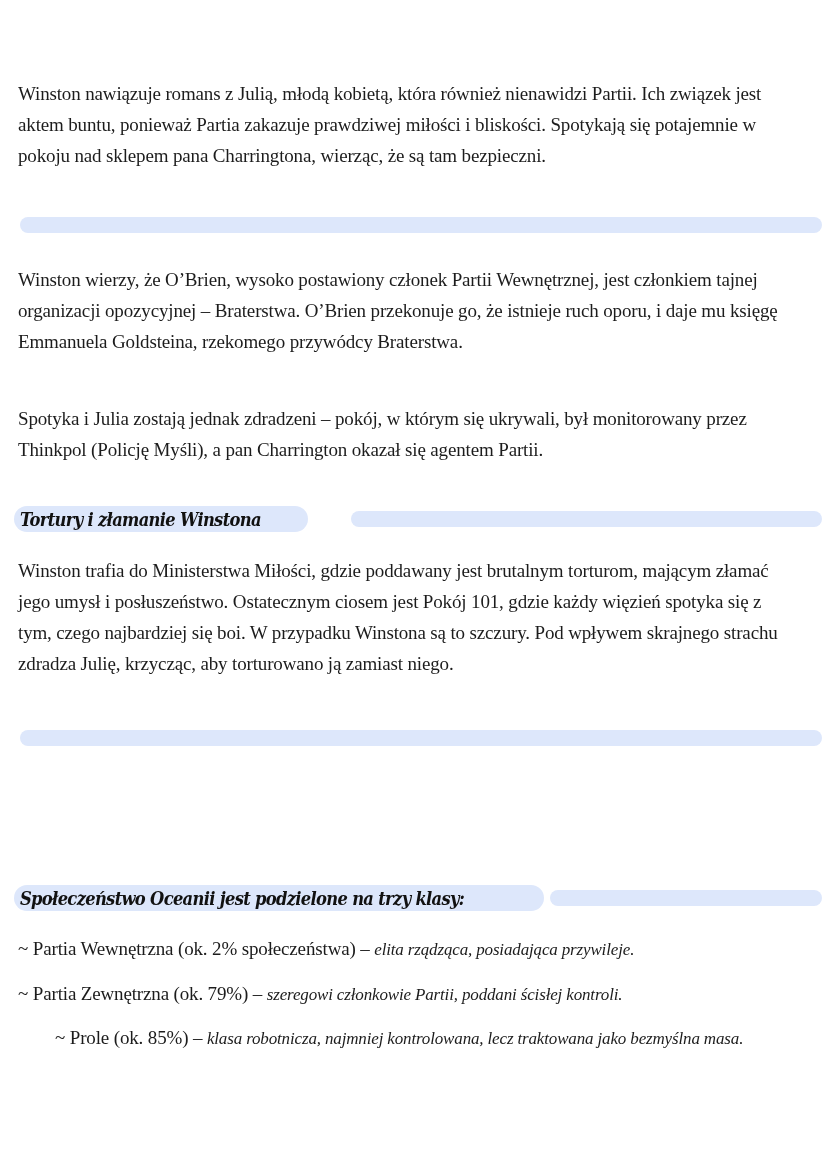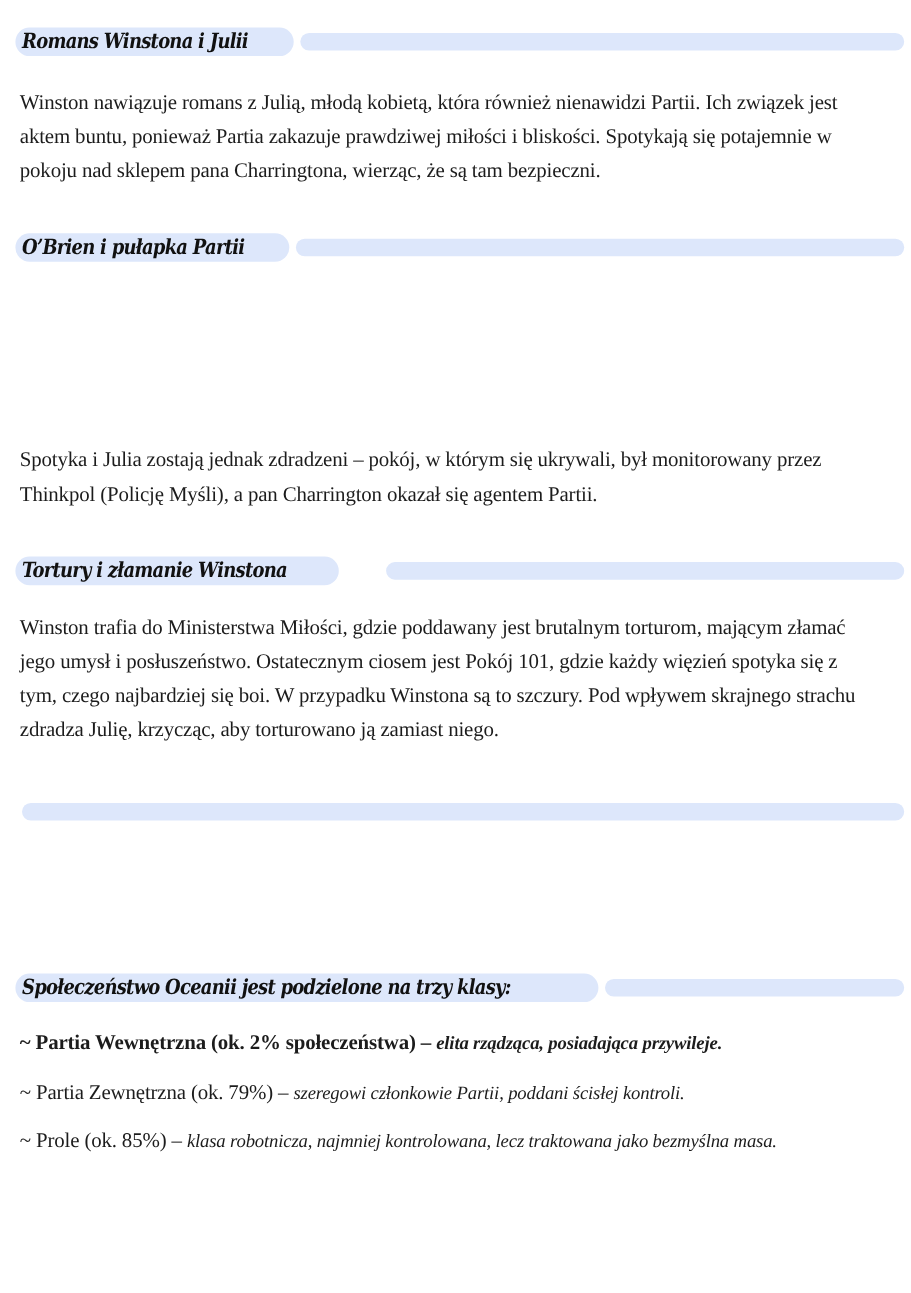--- a/index.html
+++ b/index.html
@@ -77,34 +77,26 @@
     .list-item .desc {
       font-style: italic;
       font-size: 17px;
     }
   </style>
 </head>
 <body>
 
 <div class="page">
 
-  <div class="heading-row" style="top:25px;">
-    <div class="heading-pill">
-      <span class="heading-text">Romans Winstona i Julii</span>
-    </div>
-    <div class="heading-bar"></div>
-  </div>
   <p class="para" style="top:78px;font-family:Liberation Serif, serif;">Winston nawiązuje romans z Julią, młodą kobietą, która również nienawidzi Partii. Ich związek jest aktem buntu, ponieważ Partia zakazuje prawdziwej miłości i bliskości. Spotykają się potajemnie w pokoju nad sklepem pana Charringtona, wierząc, że są tam bezpieczni.</p>
 
   <div class="heading-row" style="top:212px;">
-    <div class="heading-pill">
-      <span class="heading-text">O’Brien i pułapka Partii</span>
-    </div>
     <div class="heading-bar"></div>
   </div>
+  <p class="para" style="top:264px;">Winston wierzy, że O’Brien, wysoko postawiony członek Partii Wewnętrznej, jest członkiem tajnej organizacji opozycyjnej – Braterstwa. O’Brien przekonuje go, że istnieje ruch oporu, i daje mu księgę Emmanuela Goldsteina, rzekomego przywódcy Braterstwa.</p>
   <p class="para" style="top:403px;">Spotyka i Julia zostają jednak zdradzeni – pokój, w którym się ukrywali, był monitorowany przez Thinkpol (Policję Myśli), a pan Charrington okazał się agentem Partii.</p>
 
   <div class="heading-row" style="top:506px;gap:37px;">
     <div class="heading-pill">
       <span class="heading-text">Tortury i złamanie Winstona</span>
     </div>
     <div class="heading-bar"></div>
   </div>
   <p class="para" style="top:555px;">Winston trafia do Ministerstwa Miłości, gdzie poddawany jest brutalnym torturom, mającym złamać jego umysł i posłuszeństwo. Ostatecznym ciosem jest Pokój 101, gdzie każdy więzień spotyka się z tym, czego najbardziej się boi. W przypadku Winstona są to szczury. Pod wpływem skrajnego strachu zdradza Julię, krzycząc, aby torturowano ją zamiast niego.</p>
 
@@ -112,29 +104,29 @@
     <div class="heading-bar"></div>
   </div>
 
   <div class="heading-row" style="top:885px;">
     <div class="heading-pill">
       <span class="heading-text">Społeczeństwo Oceanii jest podzielone na trzy klasy:</span>
     </div>
     <div class="heading-bar"></div>
   </div>
 
-  <p class="list-item" style="top:933px;font-weight:bold;">
+  <p class="list-item" style="top:933px;">
     <span>~</span>
     <span>Partia Wewnętrzna (ok. 2% społeczeństwa) –</span>
     <span class="desc">elita rządząca, posiadająca przywileje.</span>
   </p>
   <p class="list-item" style="top:978px;">
     <span>~</span>
     <span>Partia Zewnętrzna (ok. 79%) –</span>
     <span class="desc">szeregowi członkowie Partii, poddani ścisłej kontroli.</span>
   </p>
-  <p class="list-item" style="top:1022px;">
+  <p class="list-item" style="top:1022px;margin-left:37px;">
     <span>~</span>
     <span>Prole (ok. 85%) –</span>
     <span class="desc">klasa robotnicza, najmniej kontrolowana, lecz traktowana jako bezmyślna masa.</span>
   </p>
 
 </div>
 
 </body></html>

